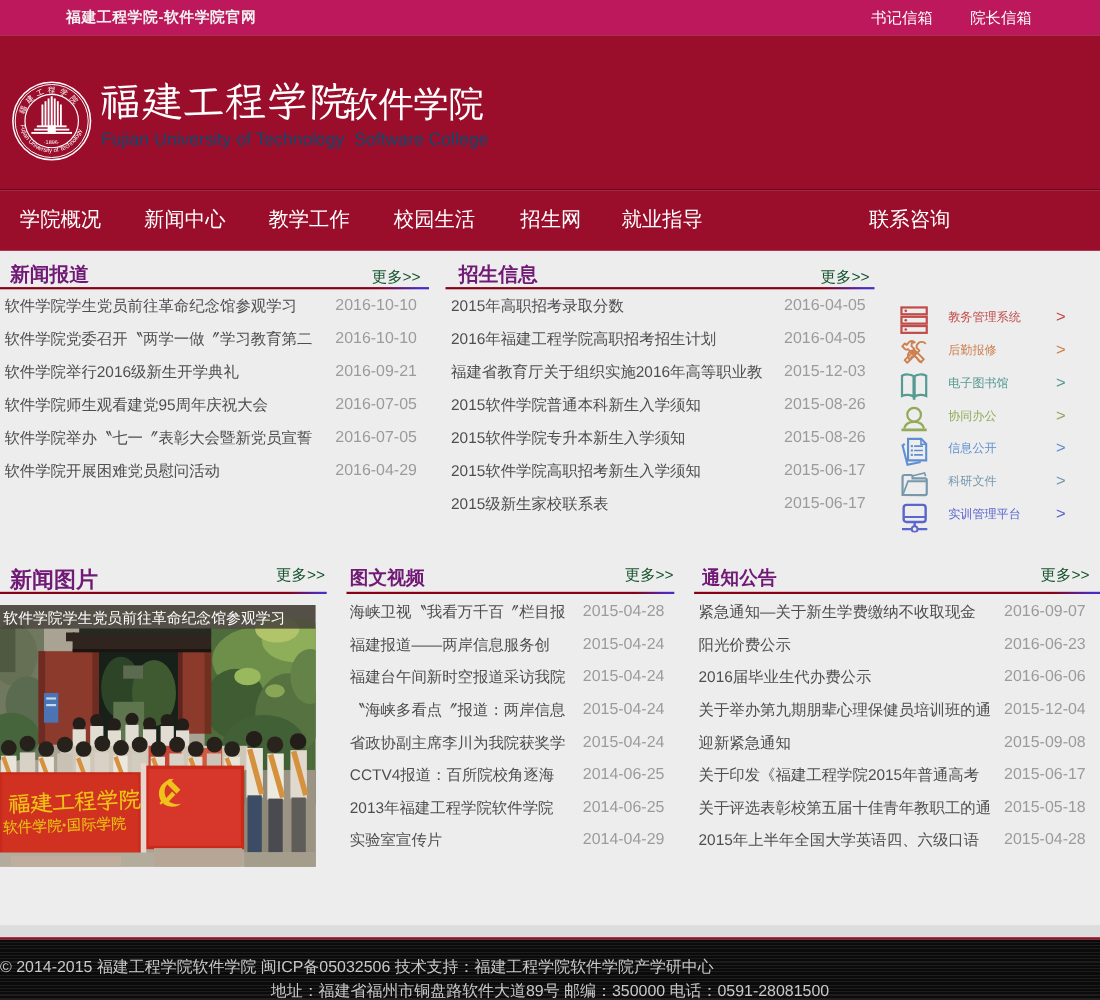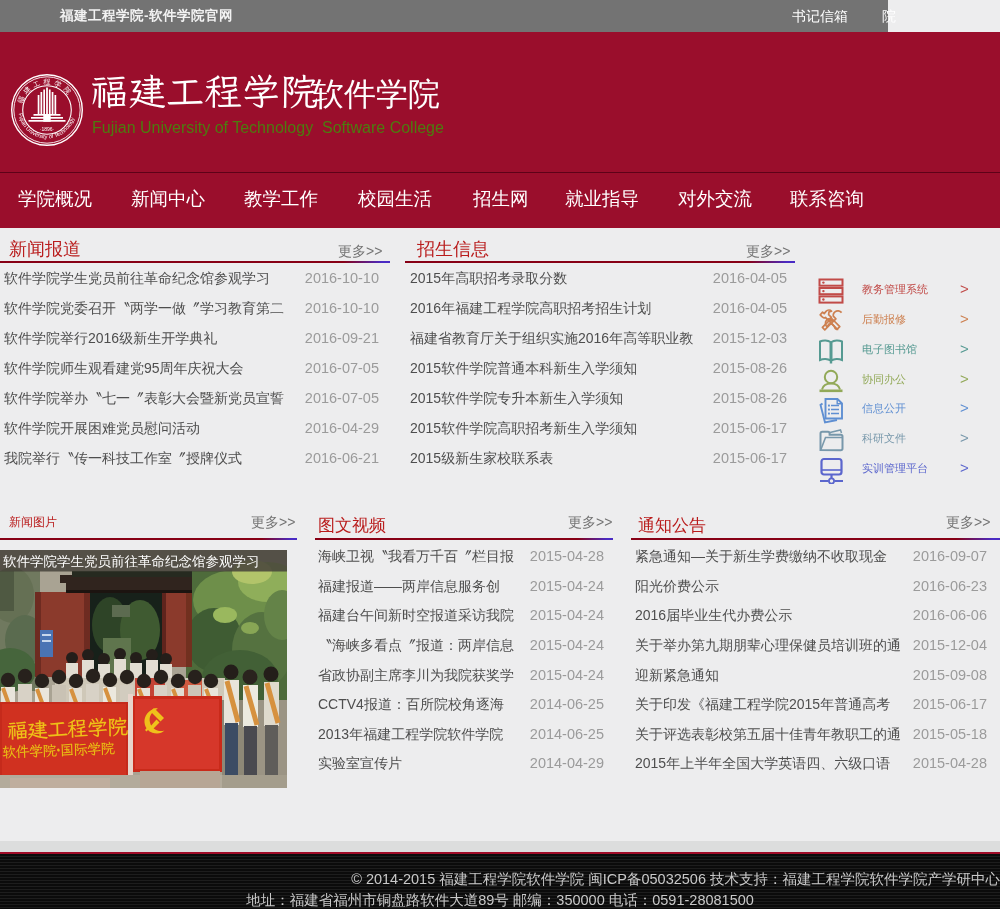--- a/index.html
+++ b/index.html
@@ -1,32 +1,32 @@
 <!DOCTYPE html>
 <html><head><meta charset="utf-8">
 <style>
 *{margin:0;padding:0;box-sizing:border-box}
 html,body{width:1000px;height:909px;overflow:hidden;position:relative;font-family:"Liberation Sans",sans-serif;background:#ededee}
 .abs{position:absolute}
 
-#topbar{left:0;top:0;width:888px;height:32px;background:#737373;color:#f2f2f2;font-size:13px}
+#topbar{left:0;top:0;width:1000px;height:32px;background:#be185d;color:#f2f2f2;font-size:13px}
 #topbar .site{left:60px;top:0;line-height:31px;font-weight:bold;letter-spacing:.5px;font-size:13.5px}
 #topbar .lk{top:0;line-height:32px;font-size:14px;color:#fff}
 
 #header{left:0;top:32px;width:1000px;height:141px;background:#9a0e2c}
 #hdrline{left:0;top:172px;width:1000px;height:1px;background:#5e0218}
 #callig{left:90px;top:69px;width:240px;height:44px;line-height:44px;color:#fff;font-size:38px;font-family:"LXGW WenKai TC","Liberation Sans",sans-serif;white-space:nowrap}
 #cname{left:312px;top:77px;line-height:34px;color:#fff;font-size:32px;white-space:nowrap}
-#ename{left:92px;top:119px;color:#4d7c0f;font-size:16px;white-space:nowrap}
+#ename{left:92px;top:119px;color:#0c4a6e;font-size:16px;white-space:nowrap}
 
 #nav{left:0;top:173px;width:1000px;height:55px;background:#9a0e2c;color:#fff;font-size:18.5px}
 #nav span{position:absolute;top:0;line-height:52px;white-space:nowrap}
 
-.sect-title{position:absolute;font-size:18px;font-weight:normal;color:#b91c1c;white-space:nowrap}
-.more{position:absolute;font-size:14px;color:#737373;white-space:nowrap;letter-spacing:0px}
+.sect-title{position:absolute;font-size:18px;font-weight:bold;color:#701a75;white-space:nowrap}
+.more{position:absolute;font-size:14px;color:#14532d;white-space:nowrap;letter-spacing:0px}
 .rule{position:absolute;height:2px;background:linear-gradient(to right,#870015 0%,#870015 88%,#4a2bc4 98%,#4a2bc4 100%)}
 ul.news{position:absolute;list-style:none}
 ul.news li{position:relative;height:30px;line-height:30px;font-size:14px;color:#4e4e4e;white-space:nowrap;overflow:hidden}
 ul.news li b{position:absolute;right:0;top:0;font-weight:normal;font-size:14.5px;color:#9b9b9b}
 ul.news2 li{height:29.65px;line-height:29.65px}
 
 .sbrow{position:absolute;left:812px;width:188px;height:30px}
 .sbrow svg{position:absolute;left:6px;top:2px}
 .sbrow .t{position:absolute;left:50px;top:0;line-height:26px;font-size:11px;white-space:nowrap}
 .sbrow .a{position:absolute;left:148px;top:0;line-height:26px;font-size:15px}
@@ -71,39 +71,37 @@
  <text x="37" y="57.5" fill="#fff" font-size="5" text-anchor="middle" font-family="Liberation Sans">·1896·</text>
 </svg>
 <div class="abs" id="hdrline"></div>
 <div class="abs" id="nav">
   <span style="left:131px">新闻中心</span>
   <span style="left:18px">学院概况</span>
   <span style="left:244px">教学工作</span>
   <span style="left:358px">校园生活</span>
   <span style="left:473px">招生网</span>
   <span style="left:565px">就业指导</span>
-  <span style="left:678px">对外交流</span>
   <span style="left:790px">联系咨询</span>
 </div>
 
 <div class="sect-title" style="left:9px;top:237px">新闻报道</div>
 <div class="more" style="left:338px;top:243px">更多&gt;&gt;</div>
 <div class="rule" style="left:0;top:261px;width:390px"></div>
 <div class="sect-title" style="left:417px;top:237px">招生信息</div>
 <div class="more" style="left:746px;top:243px">更多&gt;&gt;</div>
 <div class="rule" style="left:405px;top:261px;width:390px"></div>
 
 <ul class="news abs" style="left:4px;top:263px;width:375px">
 <li>软件学院学生党员前往革命纪念馆参观学习<b>2016-10-10</b></li>
 <li>软件学院党委召开〝两学一做〞学习教育第二<b>2016-10-10</b></li>
 <li>软件学院举行2016级新生开学典礼<b>2016-09-21</b></li>
 <li>软件学院师生观看建党95周年庆祝大会<b>2016-07-05</b></li>
 <li>软件学院举办〝七一〞表彰大会暨新党员宣誓<b>2016-07-05</b></li>
 <li>软件学院开展困难党员慰问活动<b>2016-04-29</b></li>
-<li>我院举行〝传一科技工作室〞授牌仪式<b>2016-06-21</b></li>
 </ul>
 <ul class="news abs" style="left:410px;top:263px;width:377px">
 <li>2015年高职招考录取分数<b>2016-04-05</b></li>
 <li>2016年福建工程学院高职招考招生计划<b>2016-04-05</b></li>
 <li>福建省教育厅关于组织实施2016年高等职业教<b>2015-12-03</b></li>
 <li>2015软件学院普通本科新生入学须知<b>2015-08-26</b></li>
 <li>2015软件学院专升本新生入学须知<b>2015-08-26</b></li>
 <li>2015软件学院高职招考新生入学须知<b>2015-06-17</b></li>
 <li>2015级新生家校联系表<b>2015-06-17</b></li>
 </ul>
@@ -180,21 +178,21 @@
   <rect x="3.5" y="2" width="20" height="15.5" rx="2.5"></rect>
   <path d="M4 13 L23 13" stroke-width="1.6"></path>
   <path d="M13.5 17.5 L13.5 21.5"></path>
   <path d="M2 24 L10.5 24 M16.5 24 L25 24"></path>
   <circle cx="13.5" cy="24" r="2.6" stroke-width="1.8"></circle>
  </svg>
  <span class="t">实训管理平台</span>
     <span class="a">&gt;</span>
 </div>
 
-<div class="sect-title" style="left:9px;top:514px;font-size:12px">新闻图片</div>
+<div class="sect-title" style="left:9px;top:514px;font-size:20px">新闻图片</div>
 <div class="more" style="left:251px;top:514px">更多&gt;&gt;</div>
 <div class="rule" style="left:0;top:538px;width:297px"></div>
 <div class="sect-title" style="left:318px;top:514px;font-size:17px">图文视频</div>
 <div class="more" style="left:568px;top:514px">更多&gt;&gt;</div>
 <div class="rule" style="left:315px;top:538px;width:298px"></div>
 <div class="sect-title" style="left:638px;top:514px;font-size:17px">通知公告</div>
 <div class="more" style="left:946px;top:514px">更多&gt;&gt;</div>
 <div class="rule" style="left:631px;top:538px;width:369px"></div>
 
 <div id="photo" class="abs" style="left:0;top:550px;width:287px;height:238px">
@@ -349,14 +347,14 @@
 <li>关于举办第九期朋辈心理保健员培训班的通<b>2015-12-04</b></li>
 <li>迎新紧急通知<b>2015-09-08</b></li>
 <li>关于印发《福建工程学院2015年普通高考<b>2015-06-17</b></li>
 <li>关于评选表彰校第五届十佳青年教职工的通<b>2015-05-18</b></li>
 <li>2015年上半年全国大学英语四、六级口语<b>2015-04-28</b></li>
 </ul>
 
 <div class="abs" id="f-strip"></div>
 <div class="abs" id="f-red"></div>
 <div class="abs" id="footer"></div>
-<div class="abs l1" style="left:0;width:1000px;top:870px;text-align:right;color:#c9c9c9;font-size:14.5px">© 2014-2015 福建工程学院软件学院 闽ICP备05032506 技术支持：福建工程学院软件学院产学研中心</div>
+<div class="abs l1" style="left:0;width:1000px;top:870px;text-align:left;color:#c9c9c9;font-size:14.5px">© 2014-2015 福建工程学院软件学院 闽ICP备05032506 技术支持：福建工程学院软件学院产学研中心</div>
 <div class="abs l1" style="left:0;width:1000px;top:891px;text-align:center;color:#c9c9c9;font-size:14.5px">地址：福建省福州市铜盘路软件大道89号 邮编：350000 电话：0591-28081500</div>
 
 </body></html>

